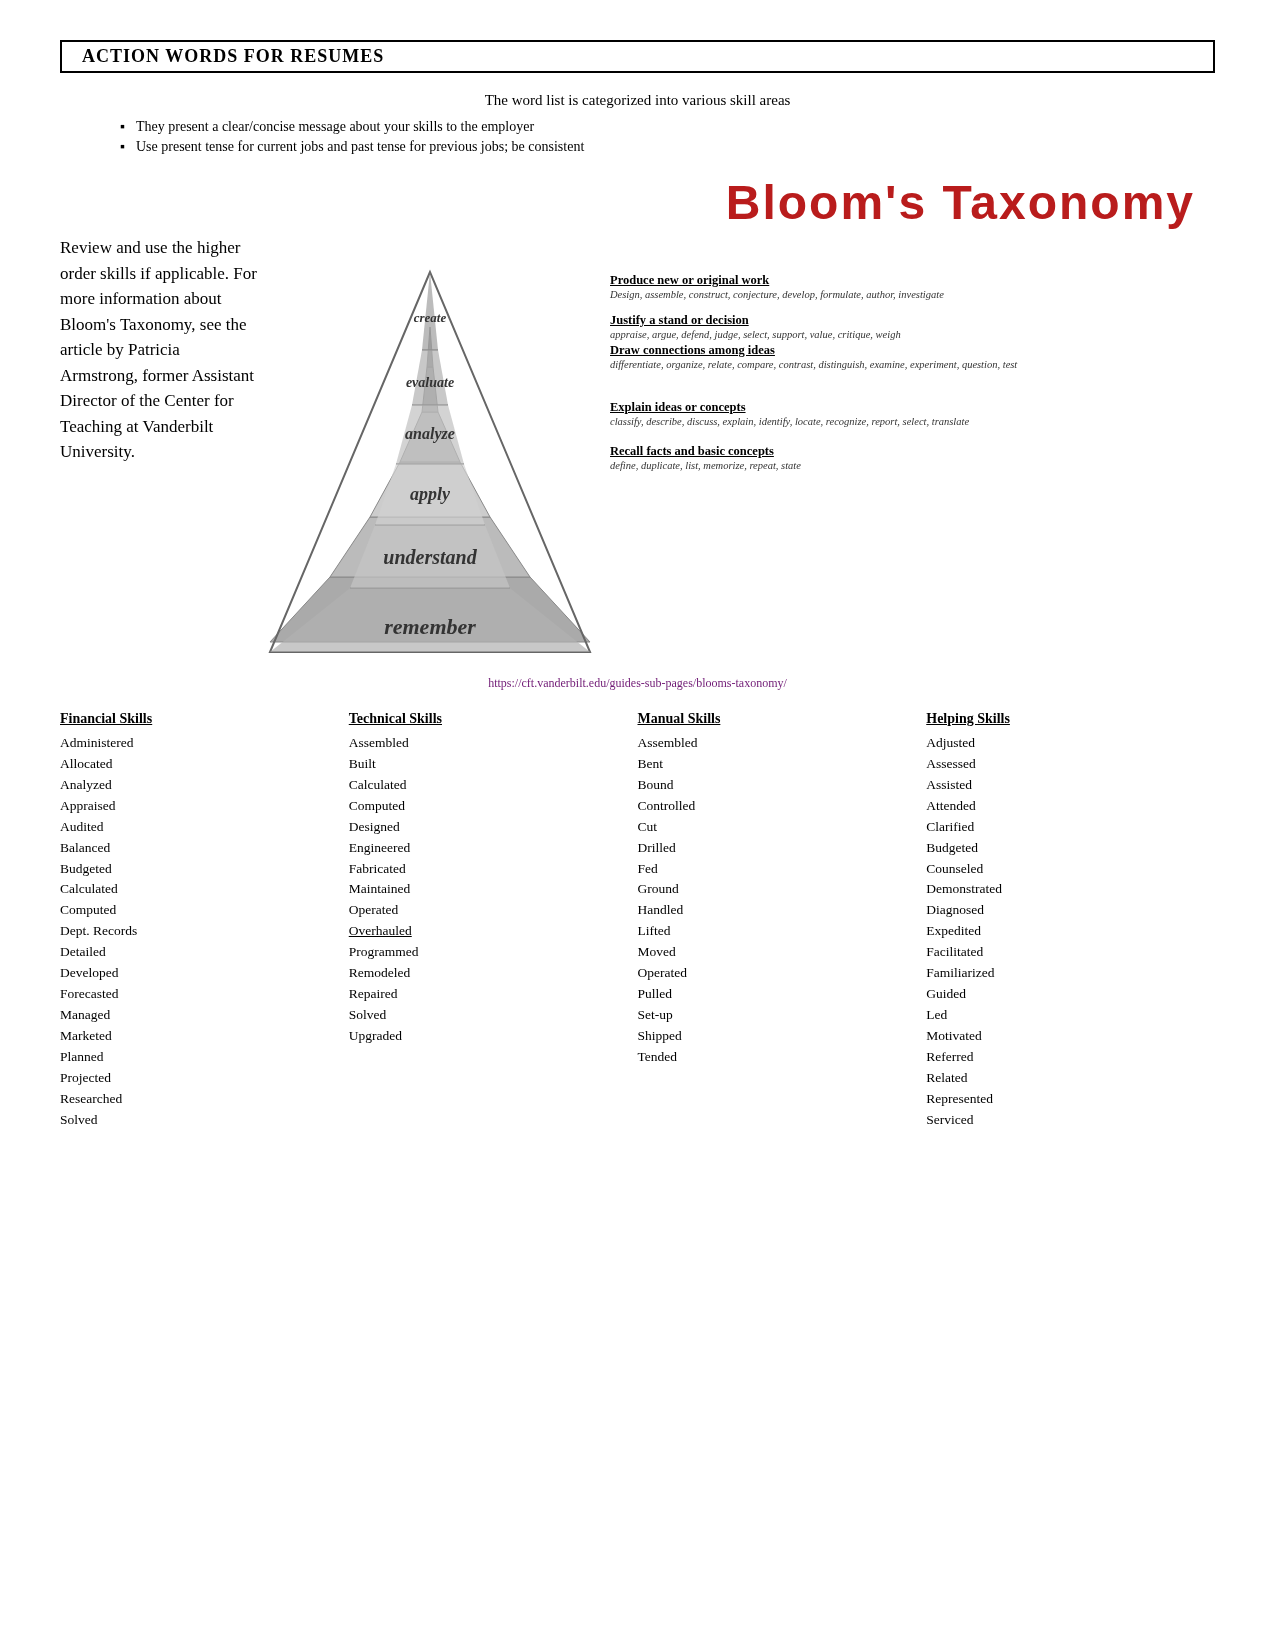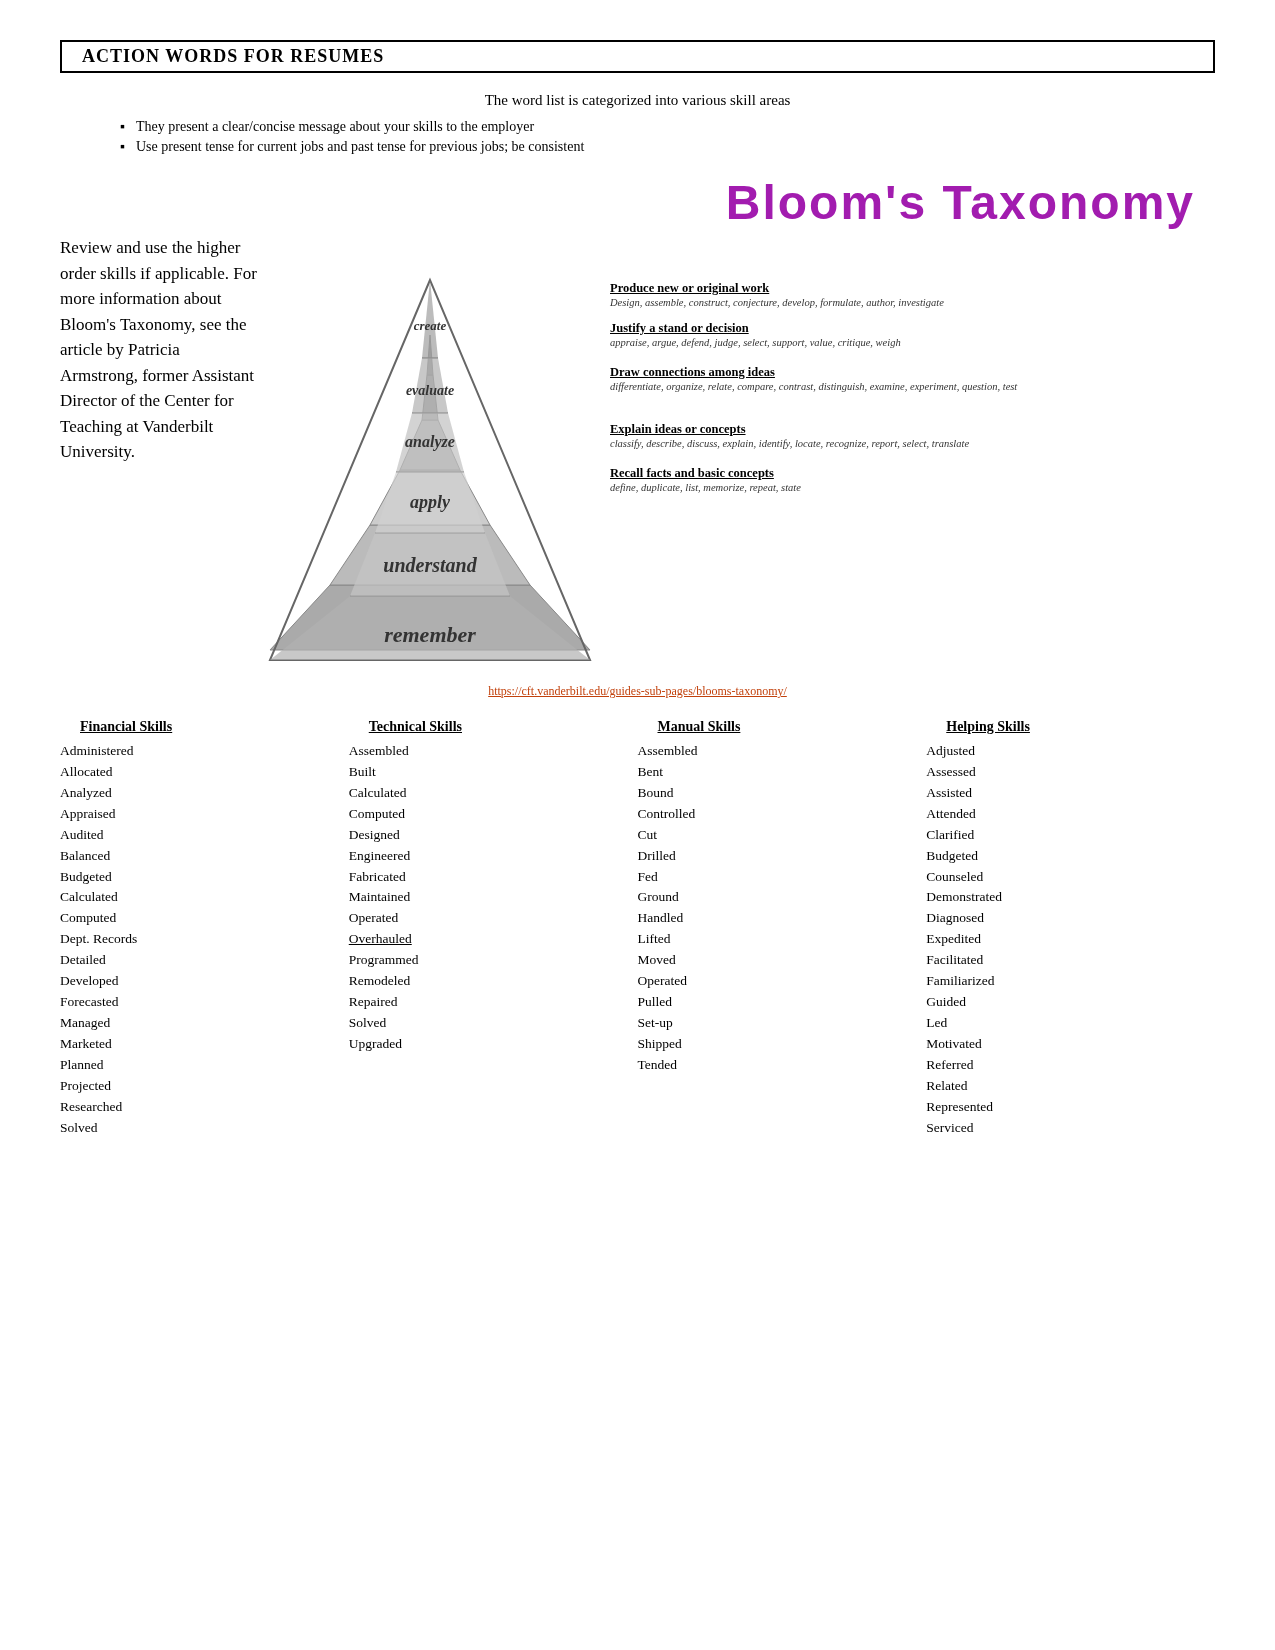--- a/index.html
+++ b/index.html
@@ -70,22 +70,22 @@
       display: flex;
       flex-direction: column;
       align-items: center;
       position: relative;
     }
     .blooms-title {
       font-family: 'Impact', 'Arial Black', sans-serif;
       font-size: 48px;
       font-weight: 900;
       letter-spacing: 2px;
-      color: #a21caf;
-      margin-bottom: 20px;
+      color: #b91c1c;
+      margin-bottom: 12px;
       align-self: flex-end;
       padding-right: 20px;
     }
     .blooms-pyramid-container {
       display: flex;
       align-items: flex-start;
       width: 100%;
     }
     .pyramid-svg-area {
       width: 340px;
@@ -110,42 +110,40 @@
     }
     .pyramid-label-desc {
       font-size: 10.5px;
       color: #333;
       font-style: italic;
     }
 
     
     .blooms-url {
       font-size: 12px;
-      color: #c2410c;
-      text-decoration: underline;
+      color: #701a75;
       text-align: center;
       margin: 6px 0 20px 0;
     }
 
     
     .skills-section {
       display: flex;
       gap: 0;
       margin-top: 10px;
     }
     .skills-column {
       flex: 1;
       padding-right: 10px;
     }
     .skills-column-header {
       font-size: 14px;
       font-weight: bold;
       text-decoration: underline;
       margin-bottom: 6px;
-      margin-left: 20px;
     }
     .skills-item {
       font-size: 13.5px;
       line-height: 1.55;
     }
     .skills-item.underlined {
       text-decoration: underline;
     }
 
     
@@ -218,21 +216,21 @@
         </svg>
       </div>
 
       <div class="pyramid-labels-right">
 
         <div class="pyramid-label-item" style="margin-top:30px; margin-bottom:10px;">
           <div class="pyramid-label-title">Produce new or original work</div>
           <div class="pyramid-label-desc">Design, assemble, construct, conjecture, develop, formulate, author, investigate</div>
         </div>
 
-        <div class="pyramid-label-item" style="margin-bottom:14px;">
+        <div class="pyramid-label-item" style="">
           <div class="pyramid-label-title">Justify a stand or decision</div>
           <div class="pyramid-label-desc">appraise, argue, defend, judge, select, support, value, critique, weigh</div>
         </div>
 
         <div class="pyramid-label-item" style="margin-bottom:27px;">
           <div class="pyramid-label-title">Draw connections among ideas</div>
           <div class="pyramid-label-desc">differentiate, organize, relate, compare, contrast, distinguish, examine, experiment, question, test</div>
         </div>
 
 

